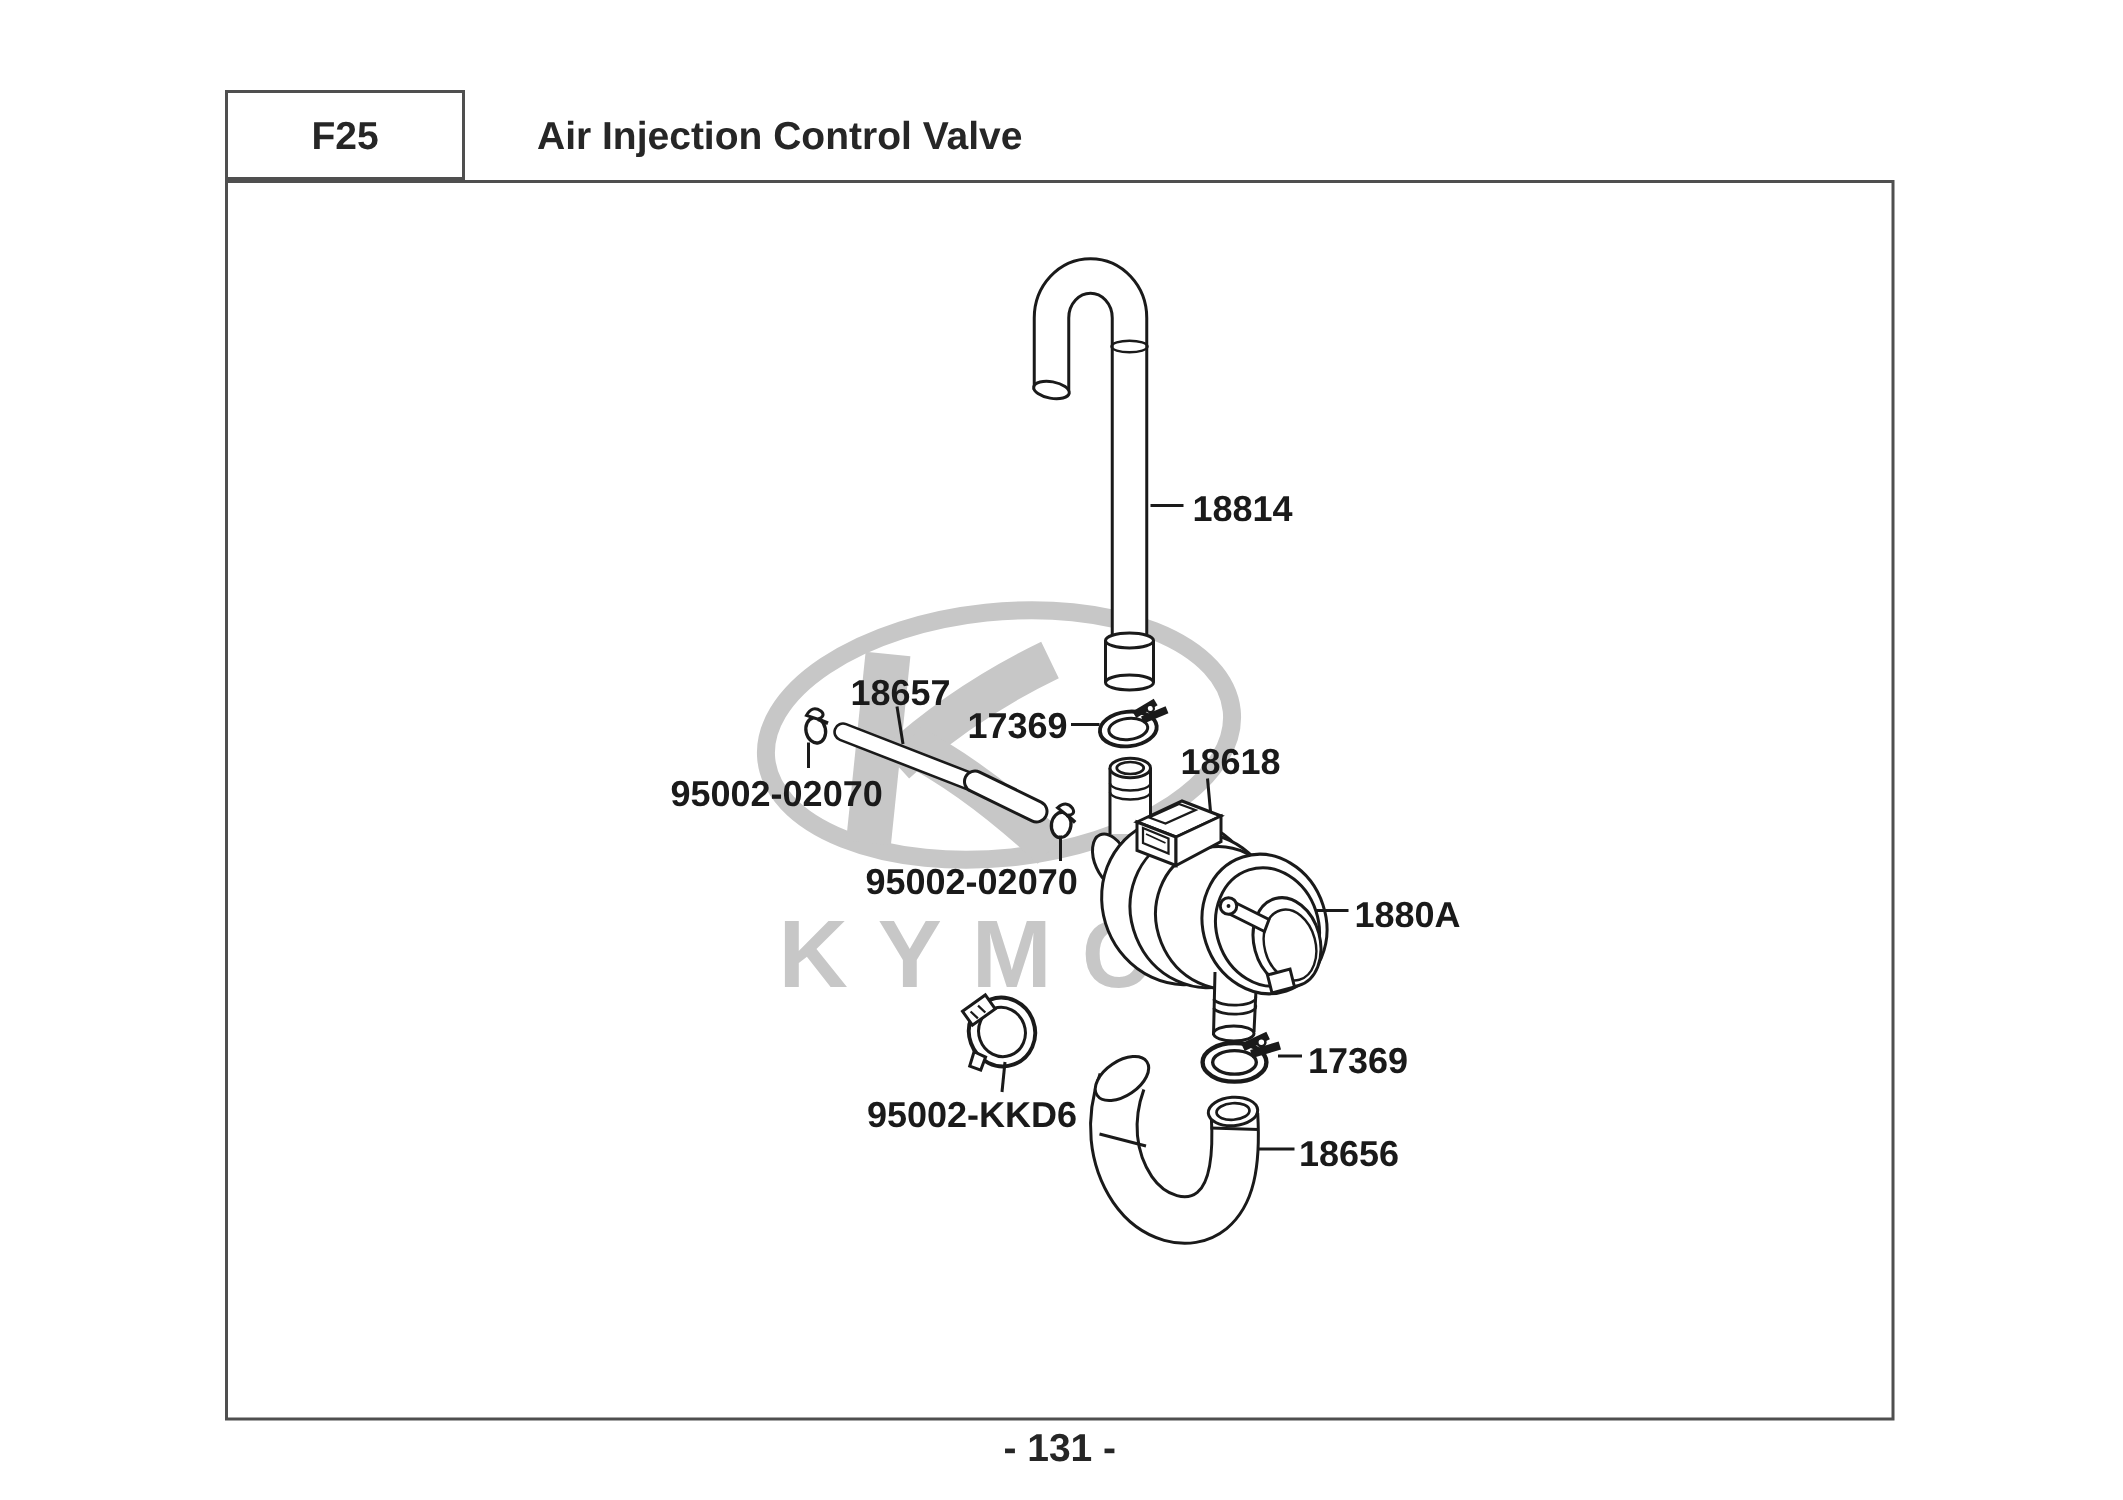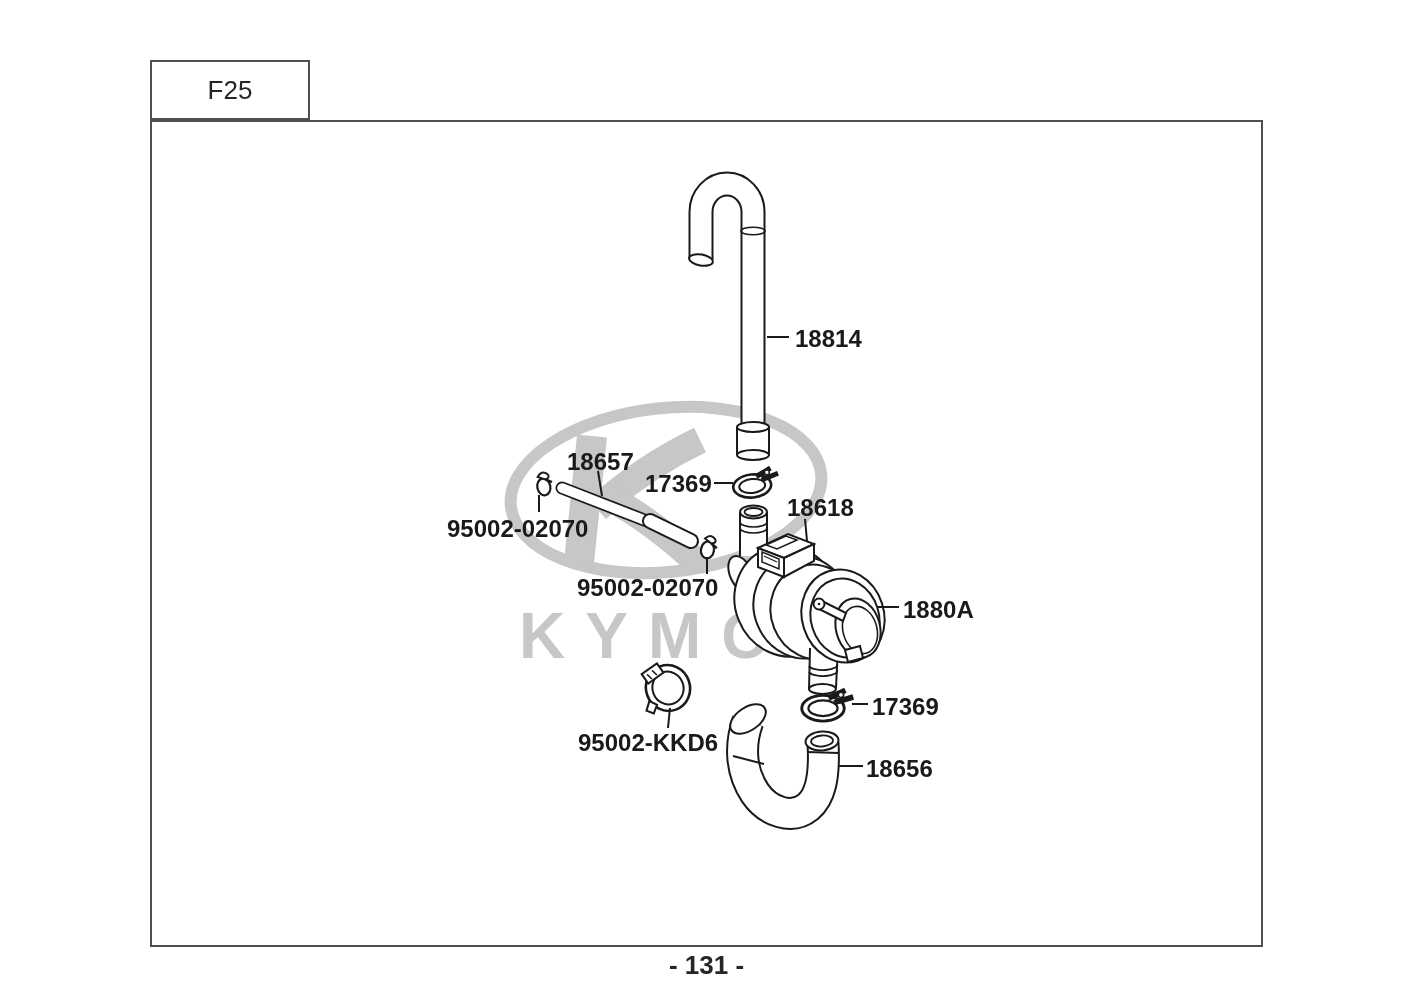--- a/index.html
+++ b/index.html
@@ -1,21 +1,21 @@
 <!DOCTYPE html>
 <html><head>
 <meta charset="utf-8">
 <style>
   html,body{margin:0;padding:0;background:#fff;}
   .page{position:relative;width:1415px;height:1000px;background:#fff;
         font-family:"Liberation Sans",sans-serif;overflow:hidden;}
   .code-box{position:absolute;left:150px;top:60px;width:160px;height:60px;
         border:2px solid #4f4f4f;box-sizing:border-box;background:#fff;
         display:flex;align-items:center;justify-content:center;
-        font-size:26px;font-weight:normal;color:#262626;z-index:3;}
+        font-size:26px;font-weight:bold;color:#262626;z-index:3;}
   .title{position:absolute;left:358px;top:60px;height:60px;
         display:flex;align-items:center;font-size:26px;font-weight:bold;
         color:#262626;z-index:3;}
   .main-box{position:absolute;left:150px;top:120px;width:1113px;height:827px;
         border:2px solid #4f4f4f;box-sizing:border-box;background:#fff;z-index:1;}
   .main-box svg{display:block;}
   .page-num{position:absolute;left:150px;top:950px;width:1113px;
         text-align:center;font-size:26px;font-weight:bold;color:#262626;}
   text.lbl{font-family:"Liberation Sans",sans-serif;font-size:24px;
         font-weight:bold;fill:#1a1a1a;}
@@ -23,20 +23,21 @@
         font-weight:bold;letter-spacing:20px;}
 </style>
 </head>
 <body>
 
 <div class="page">
 
   <div class="code-box">
     <span>F25</span>
   </div>
+  <div class="title">Air Injection Control Valve</div>
 
   <div class="main-box">
     <svg width="1109" height="823" viewBox="152 122 1109 823">
 
       <g stroke="#c7c7c7" fill="none">
         <ellipse cx="666" cy="490" rx="156" ry="82" stroke-width="12" transform="rotate(-6 666 490)"></ellipse>
         <g stroke="#c7c7c7">
           <path d="M 592,436 L 579,562" stroke-width="30"></path>
           <path d="M 700,440 Q 642,468 597,509" stroke-width="27"></path>
           <path d="M 606,496 Q 652,520 701,566" stroke-width="27"></path>

